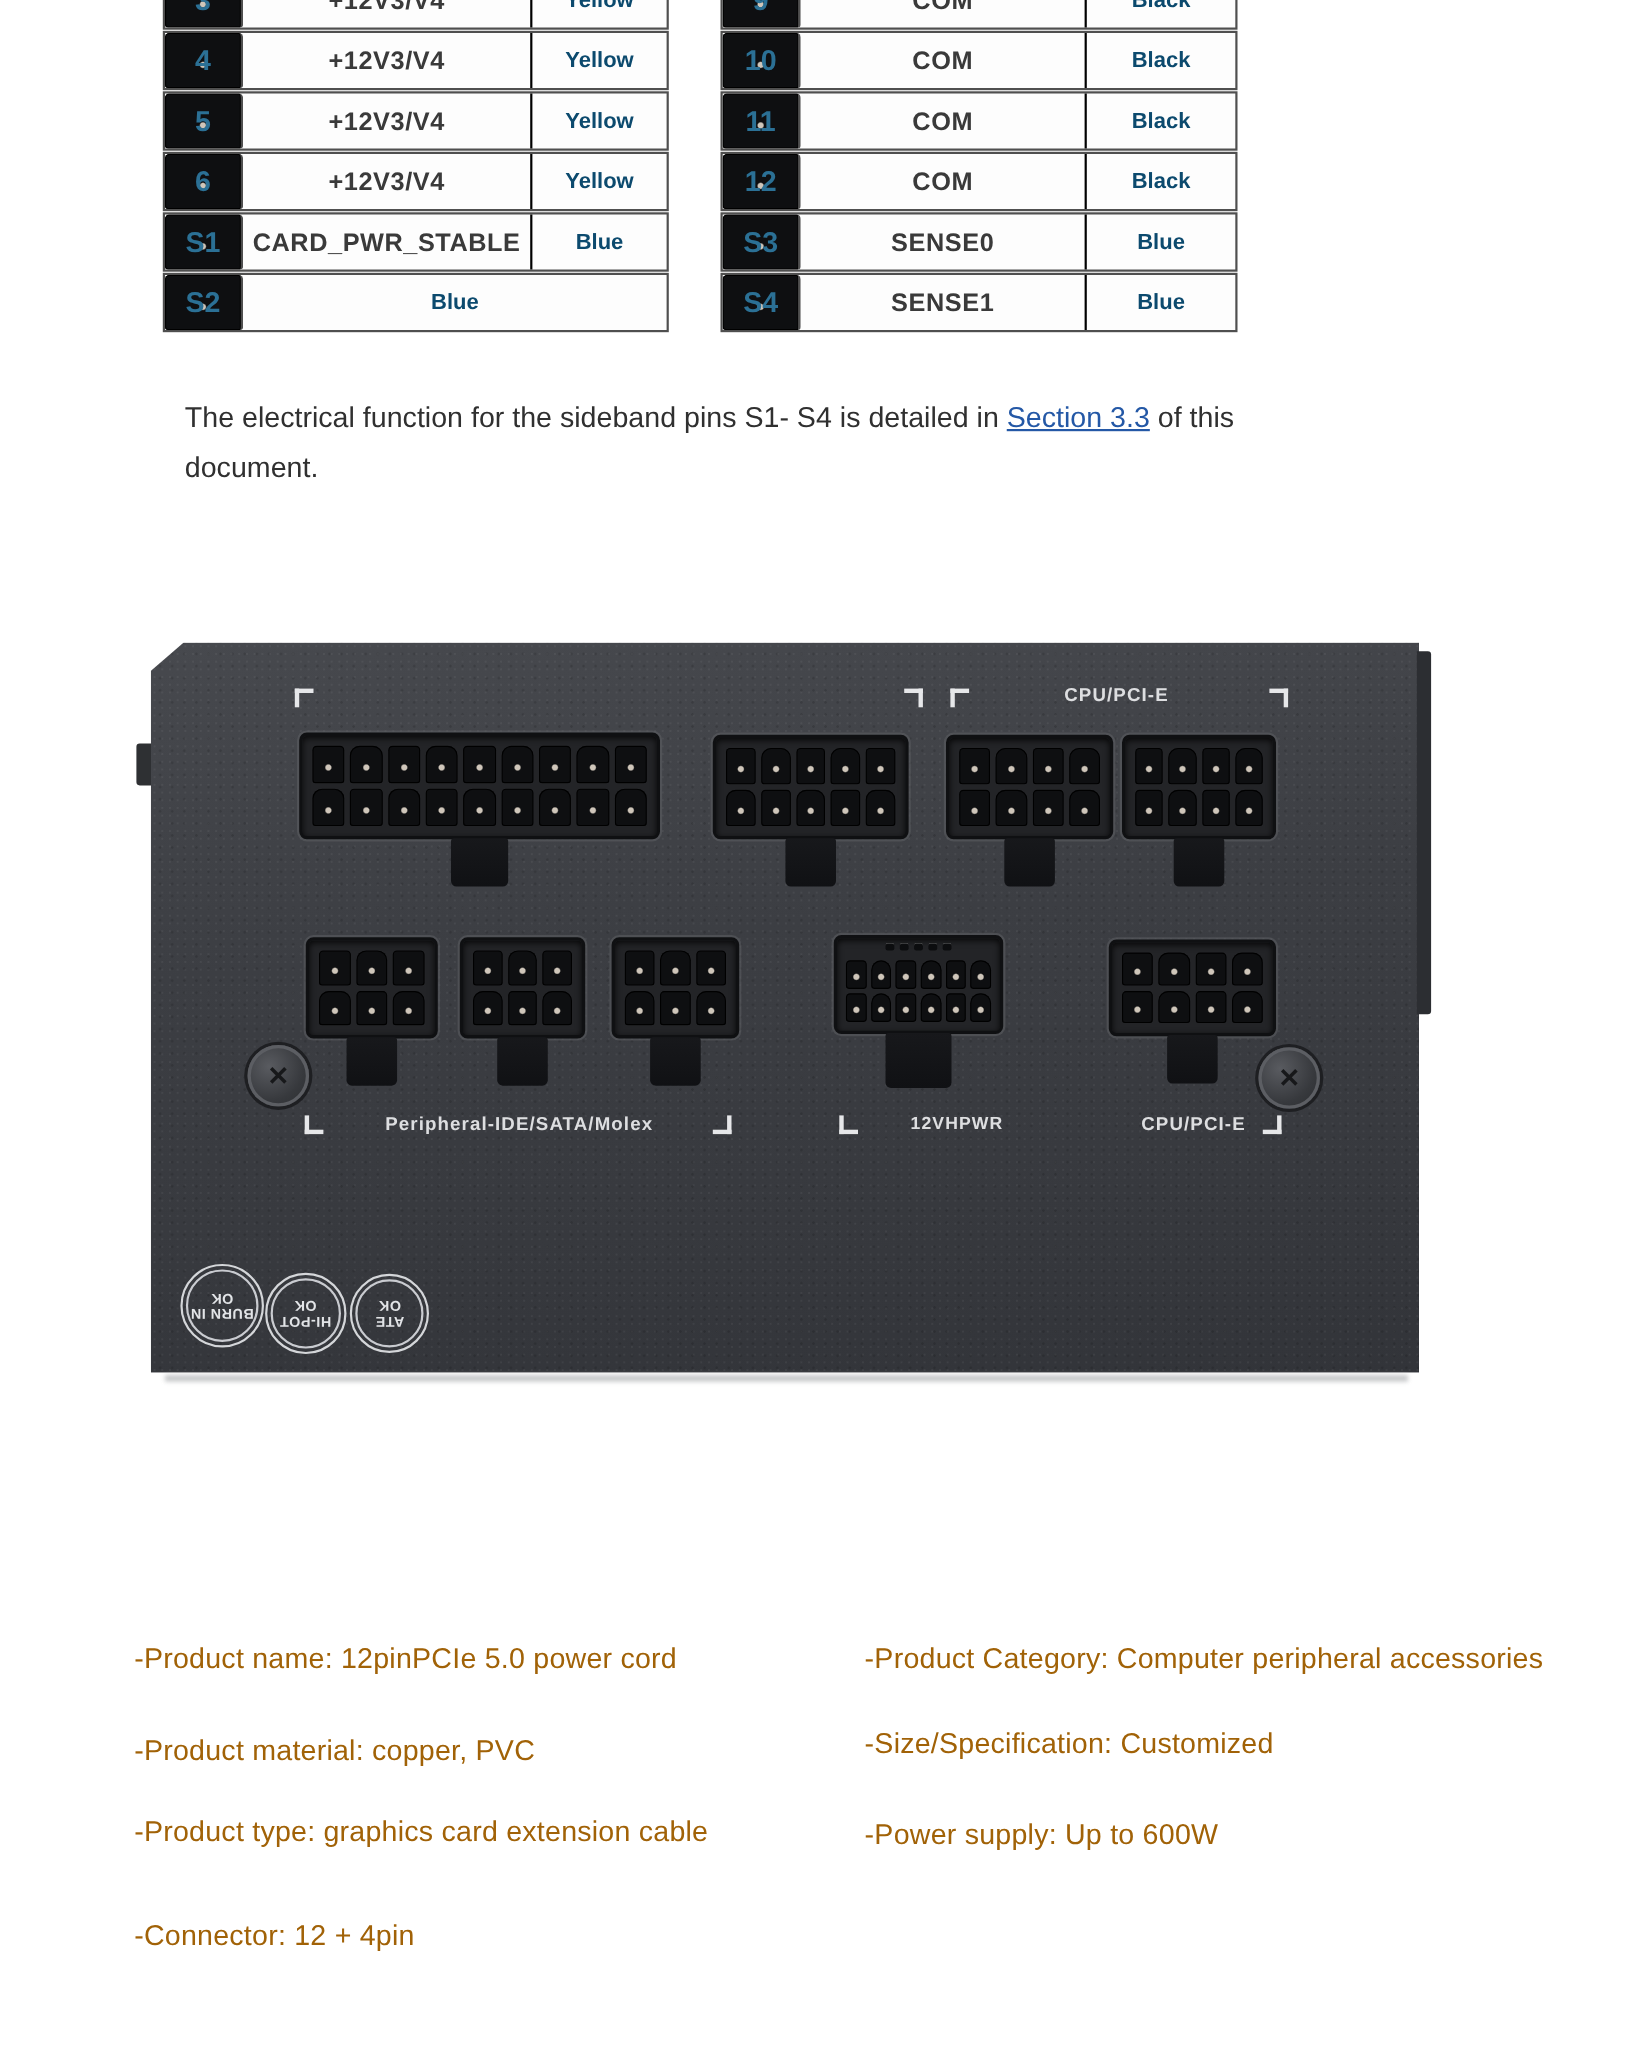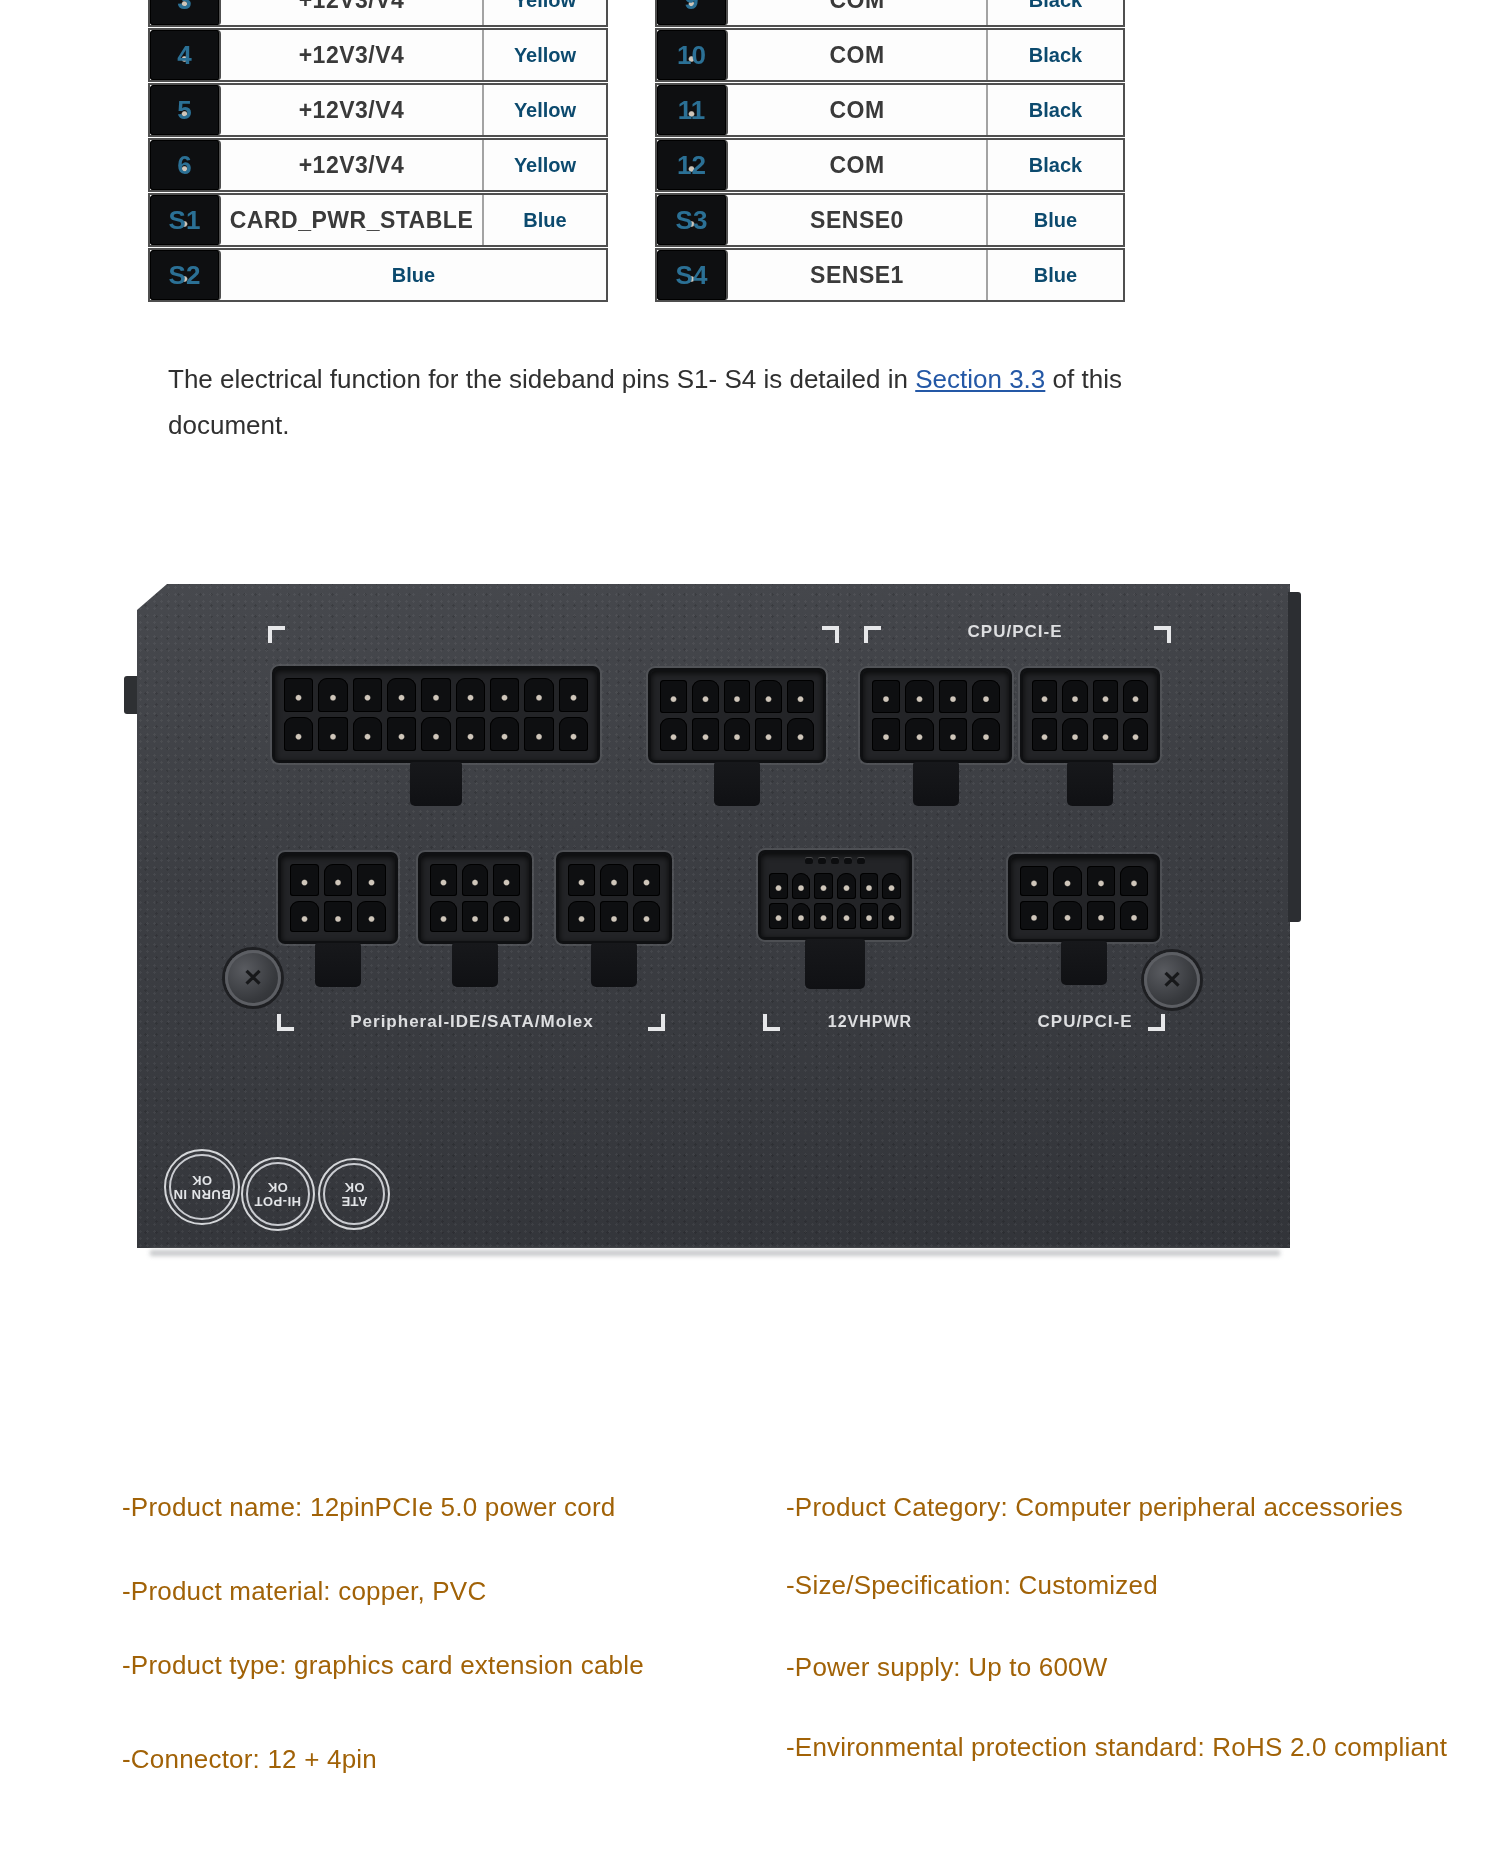--- a/index.html
+++ b/index.html
@@ -6,21 +6,21 @@
   .page{position:relative;width:1500px;height:1860px;overflow:hidden;background:#fff;
         font-family:"Liberation Sans",sans-serif;}
 
   
   .ptable{position:absolute;}
   .trow{display:flex;background:#fdfdfd;border:2px solid #4f4f4f;margin-bottom:1px;height:50px;}
   .cell{display:flex;align-items:center;justify-content:center;box-sizing:border-box;}
   .cell.pin{width:71px;border-right:2px solid #4f4f4f;color:#2b7095;font-weight:bold;font-size:26px;}
   .tleft .cell.sig{width:263px;}
   .tright .cell.sig{width:260px;}
-  .cell.sig{border-right:2px solid #a3a3a3;color:#3a3a3a;font-weight:bold;font-size:23px;letter-spacing:.5px;}
+  .cell.sig{border-right:2px solid #000000;color:#3a3a3a;font-weight:bold;font-size:23px;letter-spacing:.5px;}
   .cell.col{flex:1;color:#0c4a6e;font-weight:bold;font-size:20px;}
 
   
   .note{position:absolute;left:168px;top:330px;width:1030px;font-size:26px;line-height:46px;color:#303030;}
   .note a{color:#2458a6;text-decoration:underline;cursor:pointer;}
 
   
   .panel{position:absolute;left:137px;top:584px;width:1153px;height:664px;
          background:linear-gradient(175deg,#47494e 0%,#3c3e43 40%,#383a3f 70%,#323439 100%);
          clip-path:polygon(30px 0,100% 0,100% 100%,0 100%,0 26px);
@@ -306,15 +306,14 @@
   <div class="shadowline"></div>
 
   <div class="pline" style="left:122px;top:1492px;">-Product name: 12pinPCIe 5.0 power cord</div>
   <div class="pline" style="left:122px;top:1576px;">-Product material: copper, PVC</div>
   <div class="pline" style="left:122px;top:1650px;">-Product type: graphics card extension cable</div>
   <div class="pline" style="left:122px;top:1744px;">-Connector: 12 + 4pin</div>
 
   <div class="pline" style="left:786px;top:1492px;">-Product Category: Computer peripheral accessories</div>
   <div class="pline" style="left:786px;top:1570px;">-Size/Specification: Customized</div>
   <div class="pline" style="left:786px;top:1652px;">-Power supply: Up to 600W</div>
-  <div class="pline" style="left:786px;top:1732px;">-Environmental protection standard: RoHS 2.0 compliant</div>
 
 </div>
 
 </body></html>

